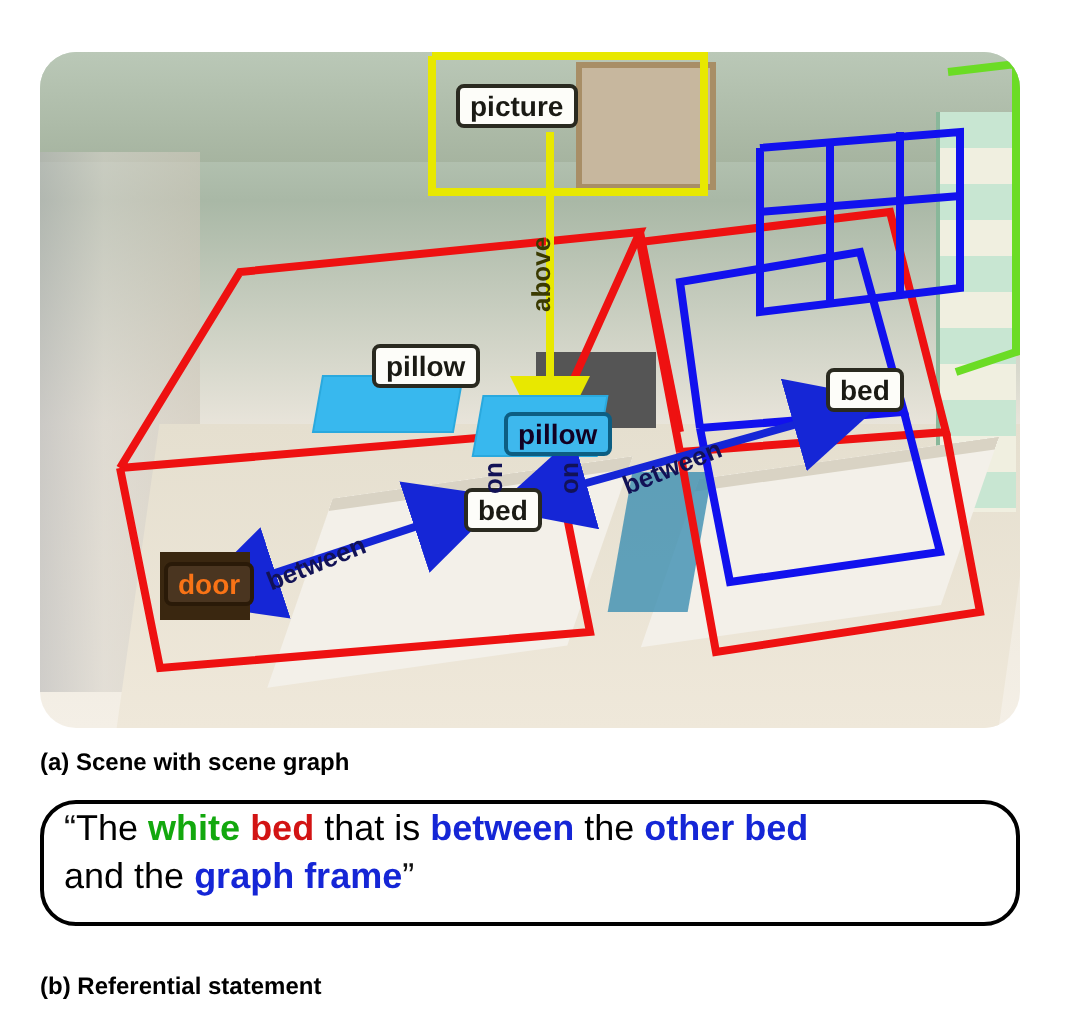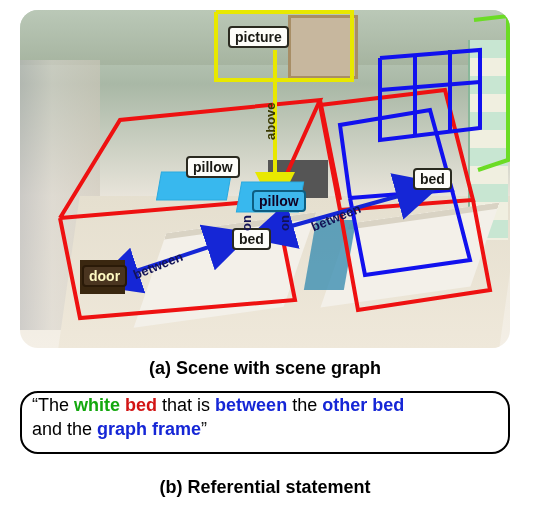--- a/index.html
+++ b/index.html
@@ -17,20 +17,21 @@
     width: 490px;
   }
   .scene-box {
     position: relative;
     width: 490px;
     height: 338px;
     border-radius: 18px;
     overflow: hidden;
     background:
       linear-gradient(180deg, #c8d6c6 0%, #a9b8a6 22%, #e8e4da 55%, #efeadf 75%, #f4efe6 100%);
+    margin-top: 16px;
   }
   
   .wall-top {
     position: absolute; left:0; right:0; top:0; height:55px;
     background: linear-gradient(180deg,#bac8b7,#a6b4a0);
   }
   .floor {
     position: absolute; left:10%; right:0; top:55%; bottom:0;
     background: linear-gradient(180deg,#e5dfcf,#efe8da);
     transform: skewX(-8deg);
@@ -65,38 +66,38 @@
     position:absolute;
     background:#fdfdf9;
     border:2px solid #2a2a20;
     border-radius:4px;
     padding:1px 5px;
     font-size:14px;
     font-weight:700;
     color:#1a1a14;
     white-space:nowrap;
   }
-  .lbl.dark { background:#4a3520; color:#fef9c3; border-color:#2a1a08; }
+  .lbl.dark { background:#4a3520; color:#f97316; border-color:#2a1a08; }
   .edge-lbl {
     position:absolute;
     font-size:13px;
     font-weight:800;
     color:#121256;
     white-space:nowrap;
   }
   .edge-lbl.rot-ccw { transform:rotate(-22deg); }
   .edge-lbl.vert { transform:rotate(-90deg); transform-origin:left top; }
   .edge-lbl.vertup { transform:rotate(-90deg); transform-origin:left top; color:#3a3a00;}
   
   .arrow-layer { position:absolute; inset:0; }
 
   
   .caption {
-    text-align:center;
-    font-size:18px;
+    text-align:left;
+    font-size:12px;
     font-weight:700;
     margin-top:10px;
   }
   
   .ref-box {
     margin-top:12px;
     width:490px;
     border:2px solid #000;
     border-radius:18px;
     padding:0 10px 10px;

